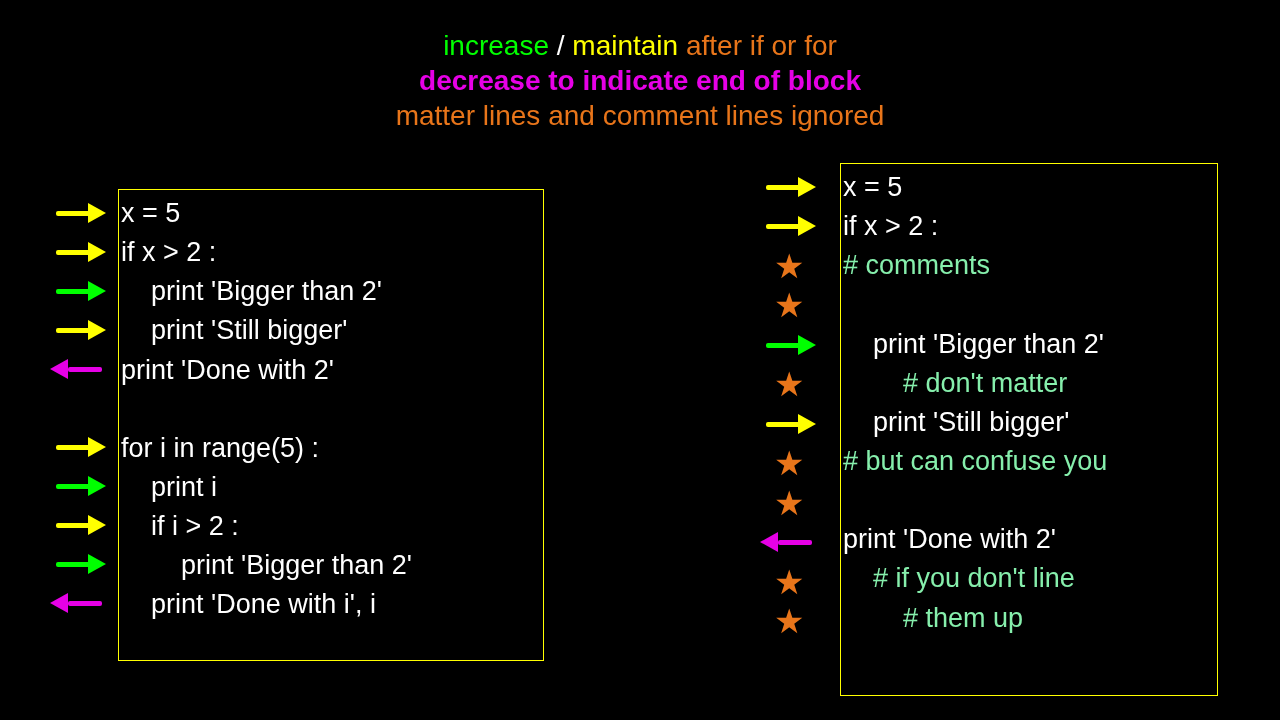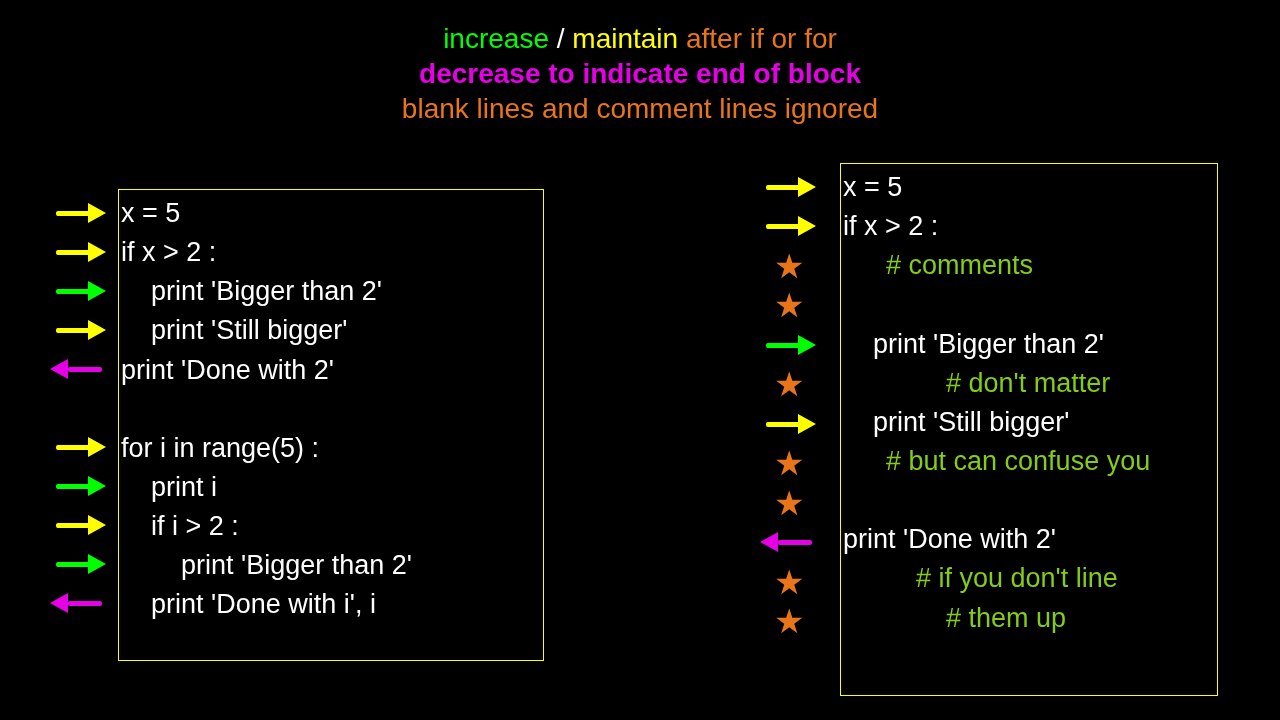--- a/index.html
+++ b/index.html
@@ -7,21 +7,21 @@
     padding: 0;
     width: 1280px;
     height: 720px;
     background: #000000;
     font-family: Arial, Helvetica, sans-serif;
     overflow: hidden;
   }
   .header {
     text-align: center;
     font-size: 28px;
-    padding-top: 21px;
+    padding-top: 28px;
     line-height: 1.25;
   }
   .h1 .w-green { color: #00ff00; }
   .h1 .w-slash { color: #ffffff; }
   .h1 .w-yellow { color: #ffff00; }
   .h1 .w-orange { color: #e8751a; }
   .h2 { color: #e600e6; font-weight: bold; }
   .h3 { color: #e8751a; }
 
   .panel {
@@ -51,21 +51,21 @@
   .panel.left .box {
     left: 68px;
     width: 422px;
     height: 462px;
   }
   .panel.right .box {
     left: 80px;
     width: 374px;
     height: 523px;
   }
-  .box .orange { color: #84cc16; margin-left: 43px; }
+  .box .orange { color: #86efac; }
 
   .gutter {
     position: absolute;
     left: 0;
     top: 4px;
     width: 66px;
   }
   .panel.right .gutter { width: 78px; }
 
   .grow {
@@ -118,21 +118,21 @@
 <body>
 
 <div class="header">
   <div class="h1">
     <span class="w-green">increase</span>
     <span class="w-slash">/</span>
     <span class="w-yellow">maintain</span>
     <span class="w-orange">after if or for</span>
   </div>
   <div class="h2">decrease to indicate end of block</div>
-  <div class="h3">blank lines and comment lines ignored</div>
+  <div class="h3">matter lines and comment lines ignored</div>
 </div>
 
 <div class="panel left">
   <div class="gutter" id="left-gutter">
       <div class="grow">
         <div class="arrow right c-yellow">
           <div class="shaft"></div>
           <div class="head"></div>
         </div>
       </div>

